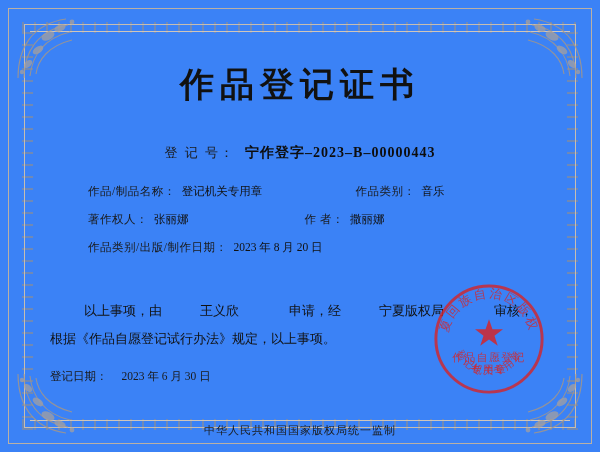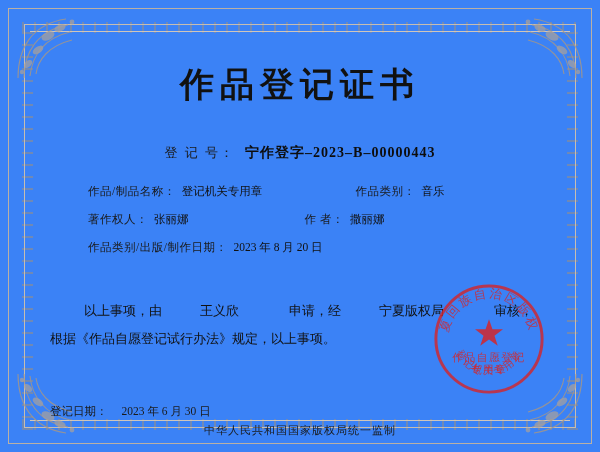--- a/index.html
+++ b/index.html
@@ -159,21 +159,21 @@
     display: flex;
     align-items: baseline;
     white-space: nowrap;
   }
   .indent { display: inline-block; width: 34px; }
   .gap-md { display: inline-block; width: 38px; }
   .gap-lg { display: inline-block; width: 50px; }
   .body-line-2 { margin-top: 2px; }
 
   .date-row {
-    margin-top: 52px;
+    margin-top: 17px;
     padding-left: 10px;
     font-size: 11.5px;
     display: flex;
     align-items: baseline;
   }
   .date-value { margin-left: 14px; font-family: Liberation Serif, serif; }
 
   .footer {
     position: absolute;
     left: 0;

